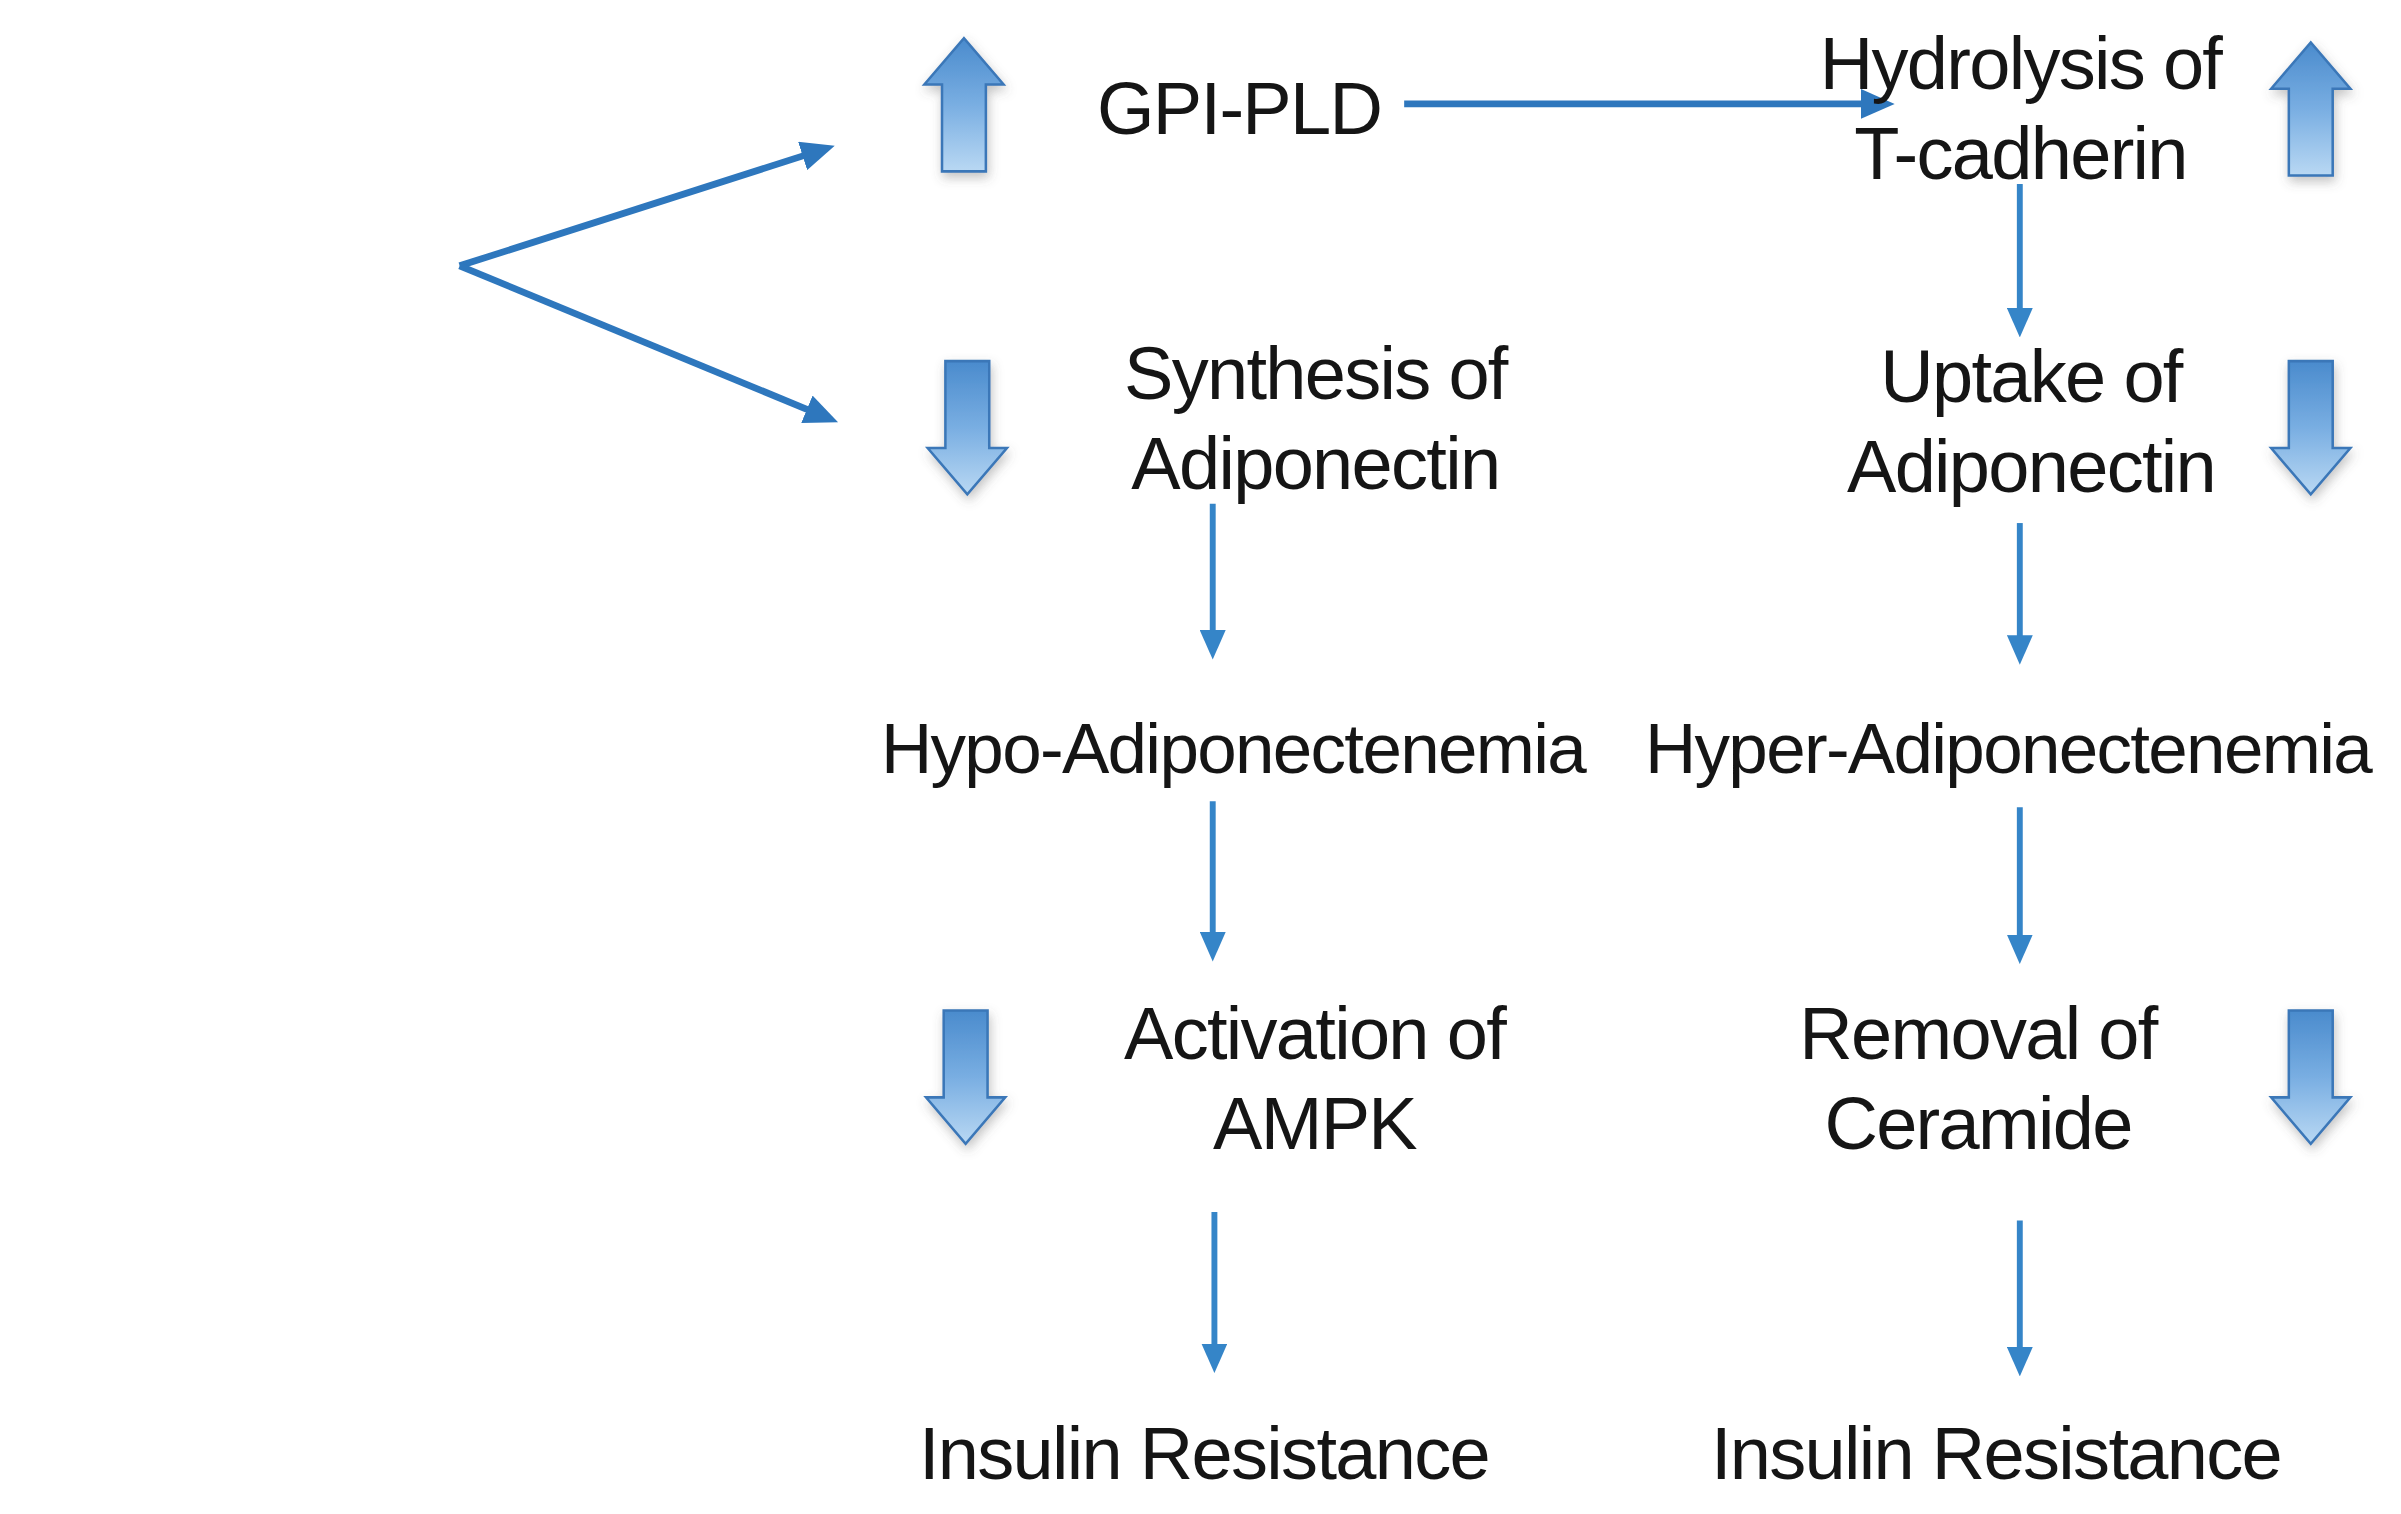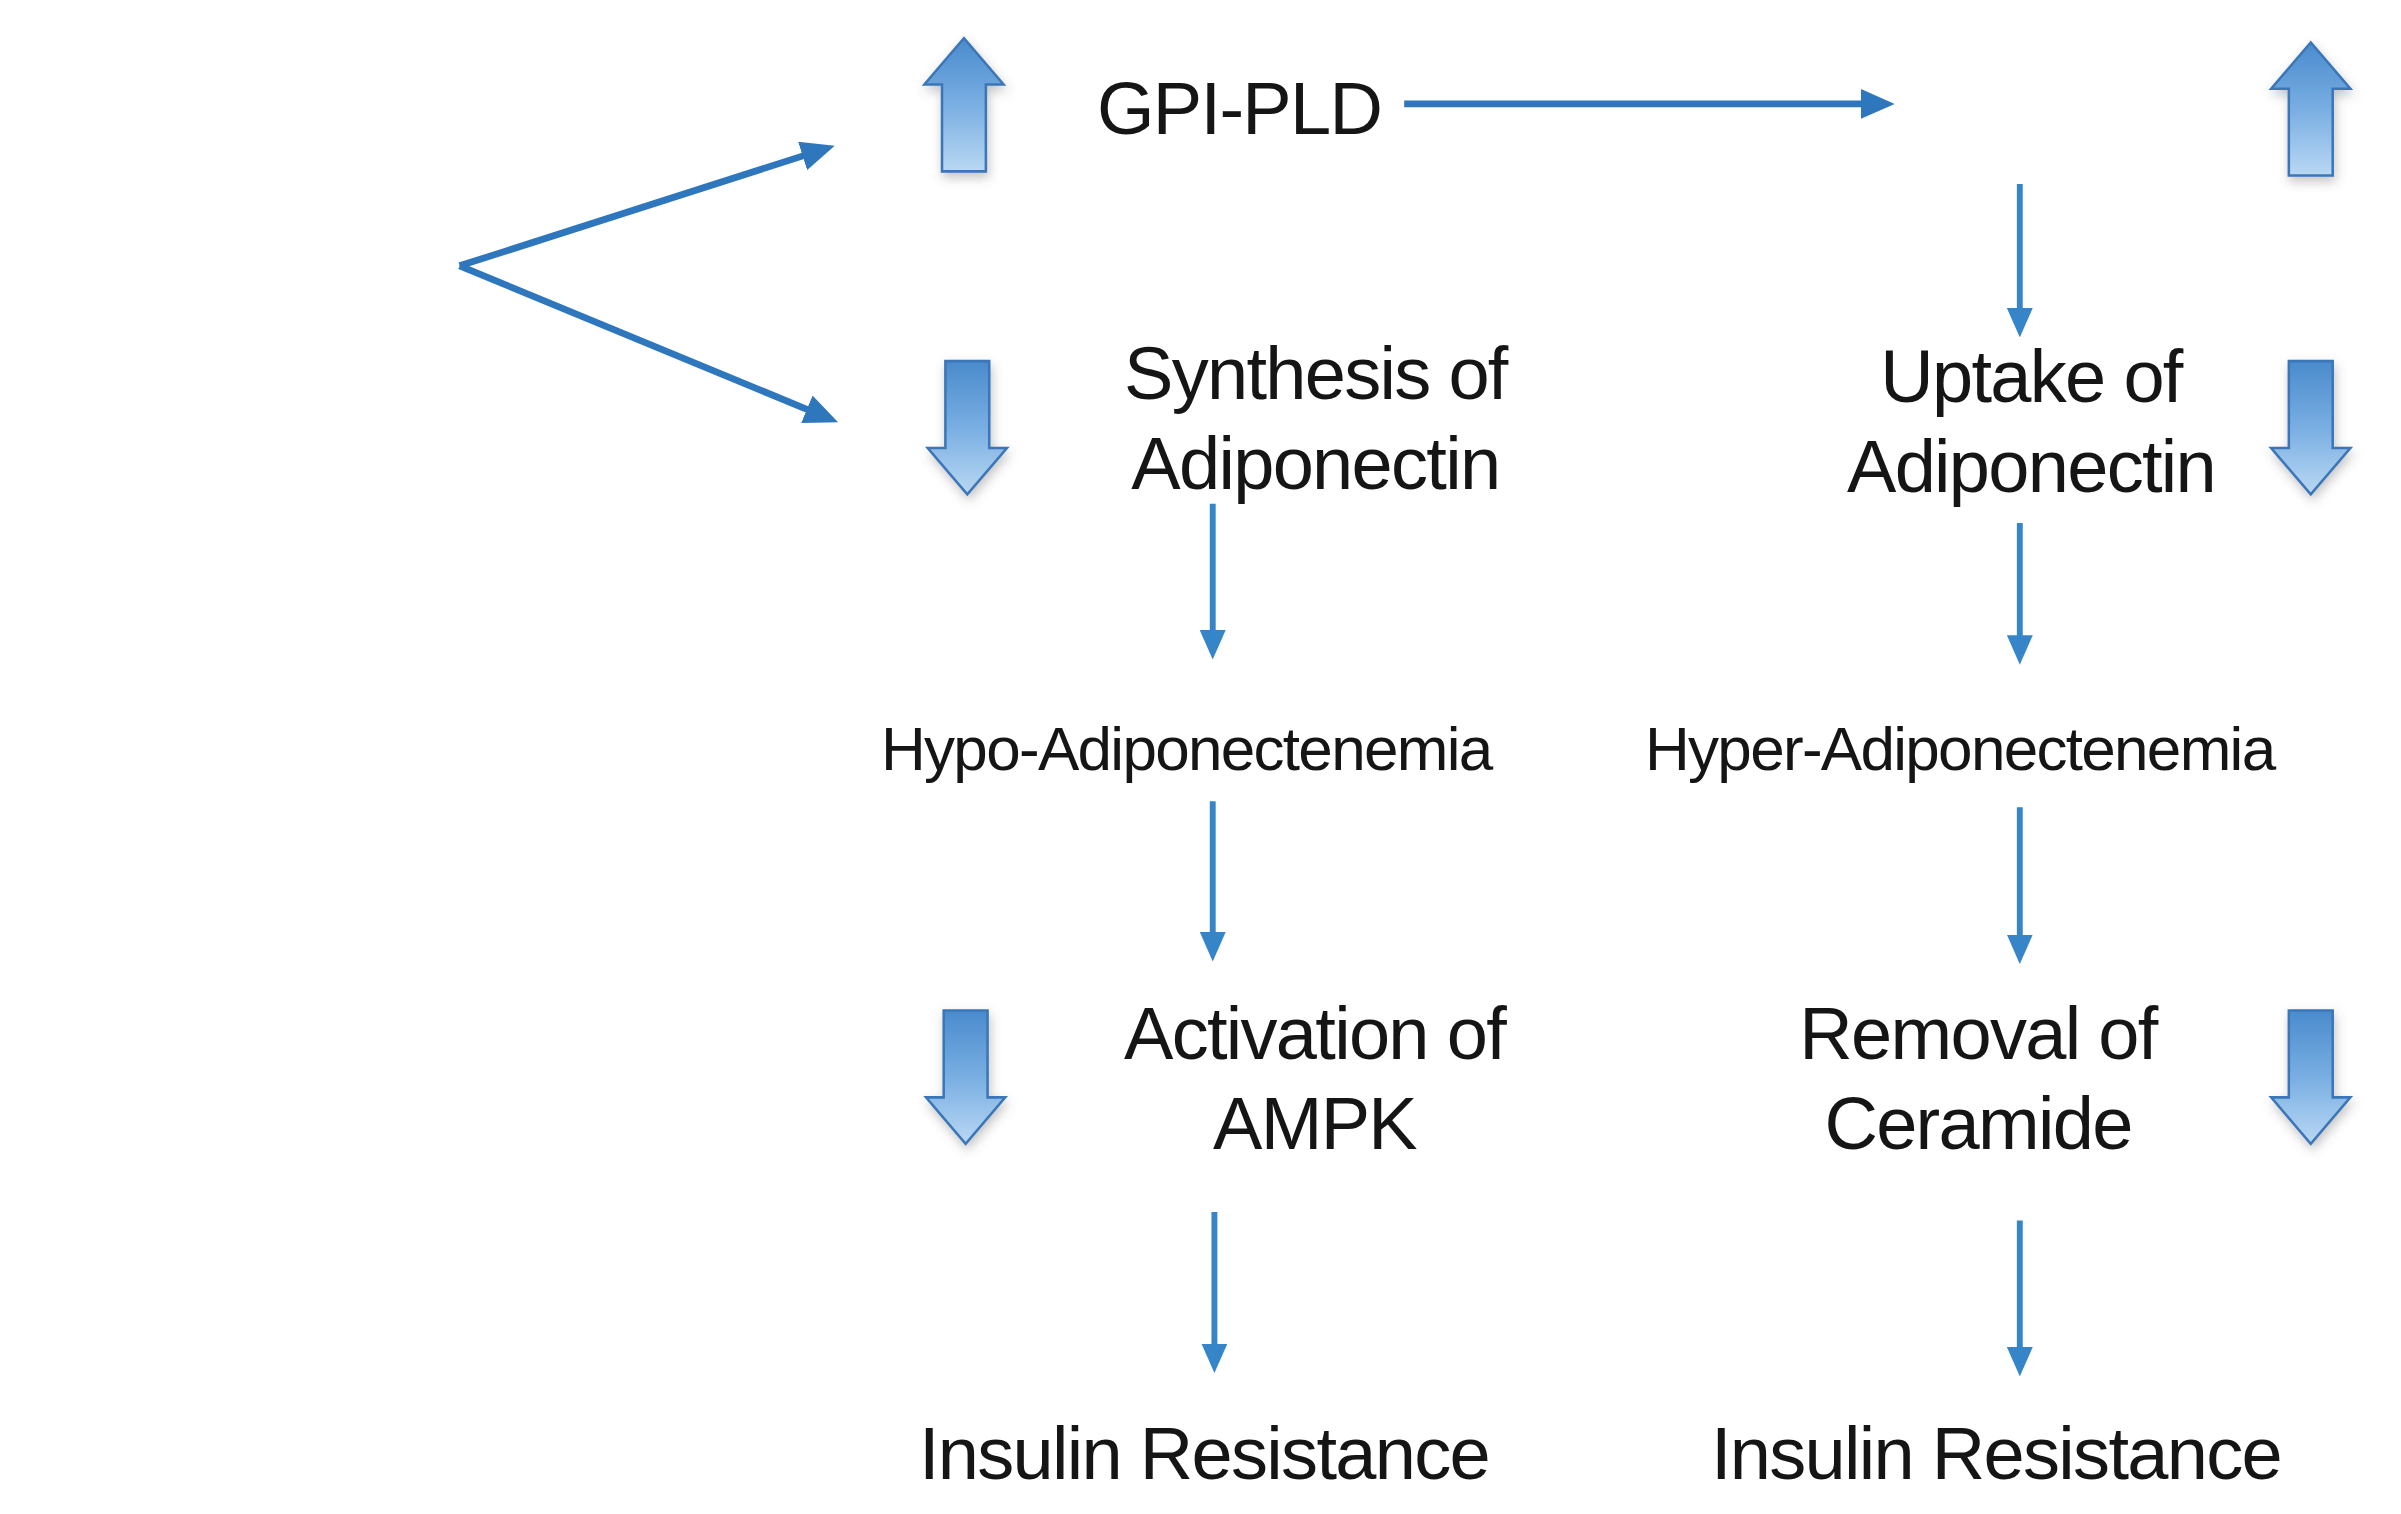--- a/index.html
+++ b/index.html
@@ -25,21 +25,21 @@
   .node {
     position: absolute;
     font-size: 74px;
     line-height: 90px;
     letter-spacing: -1.7px;
     white-space: nowrap;
     text-align: center;
   }
   .node .line { display: block; }
   .centered { text-align: center; white-space: nowrap; }
-  .small { font-size: 62px; line-height: 84px; }
+  .small { font-size: 71px; line-height: 84px; }
   .thin-arrow {
     stroke: var(--arrowBlue, #3585c8);
     stroke-width: 7;
     fill: none;
   }
   .wide-line {
     stroke: var(--lineBlue, #2e77bd);
     stroke-width: 8;
     fill: none;
   }
@@ -90,20 +90,24 @@
     <path class="block-arrow" d="M2693,105 L2740,50 L2787,105 L2766,105 L2766,208 L2714,208 L2714,105 Z"></path>
     <path class="block-arrow" d="M1121,428 L1173,428 L1173,531 L1194,531 L1147,586 L1100,531 L1121,531 Z"></path>
     <path class="block-arrow" d="M2714,428 L2766,428 L2766,531 L2787,531 L2740,586 L2693,531 L2714,531 Z"></path>
     <path class="block-arrow" d="M1119,1198 L1171,1198 L1171,1301 L1192,1301 L1145,1356 L1098,1301 L1119,1301 Z"></path>
     <path class="block-arrow" d="M2714,1198 L2766,1198 L2766,1301 L2787,1301 L2740,1356 L2693,1301 L2714,1301 Z"></path>
   </svg>
 
 
   <div class="node" style="left:1097px; top:64px;">GPI-PLD</div>
 
+  <div class="node centered" style="left:1814px; top:18.6px; width:413px;">
+    <span class="line">Hydrolysis of</span>
+    <span class="line">T-cadherin</span>
+  </div>
 
   <div class="node" style="left:1124px; top:329px;">
     <span class="line">Synthesis of</span>
     <span class="line">Adiponectin</span>
   </div>
 
   <div class="node centered" style="left:1830px; top:332px; width:380px;margin-left:11px;">
     <span class="line">Uptake of</span>
     <span class="line">Adiponectin</span>
   </div>

